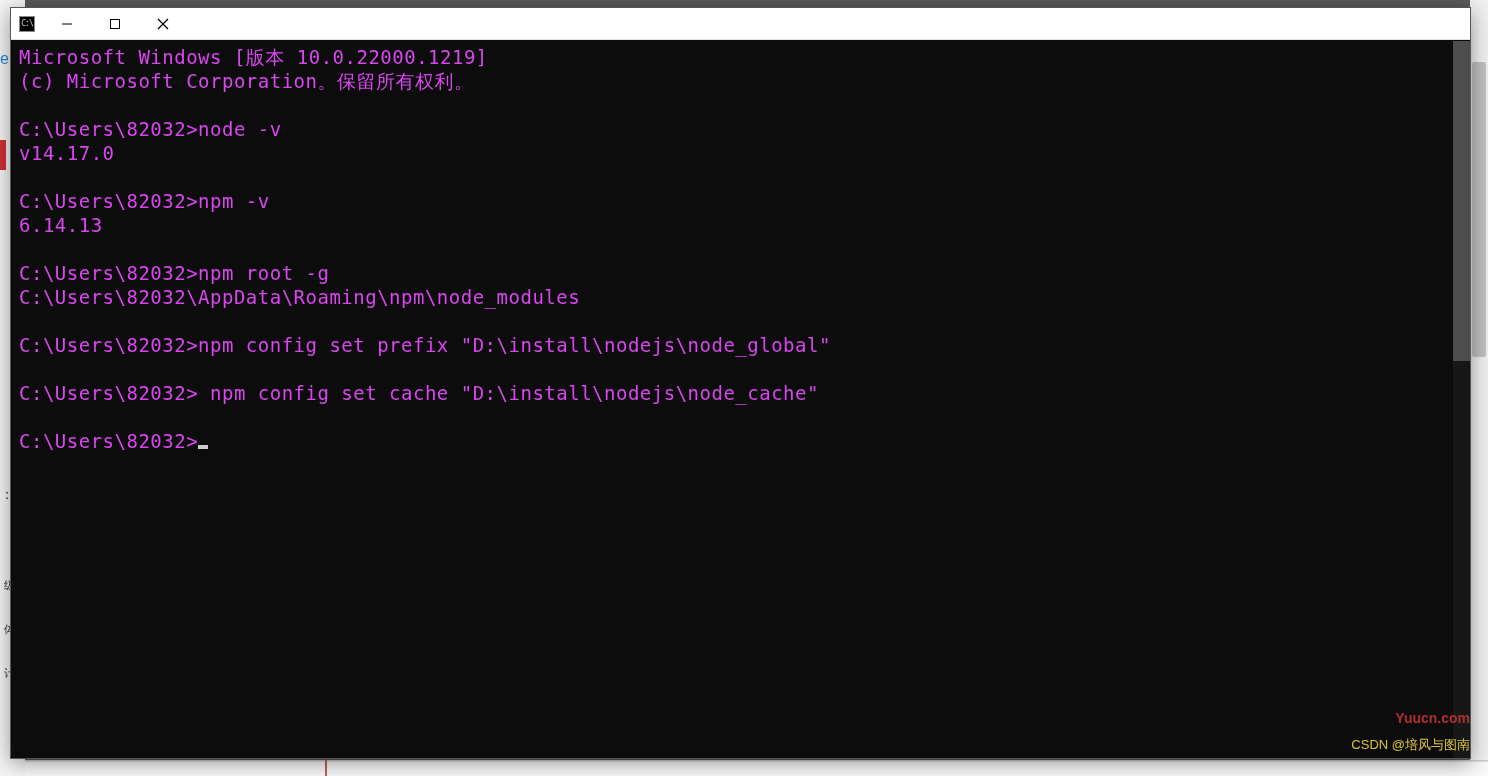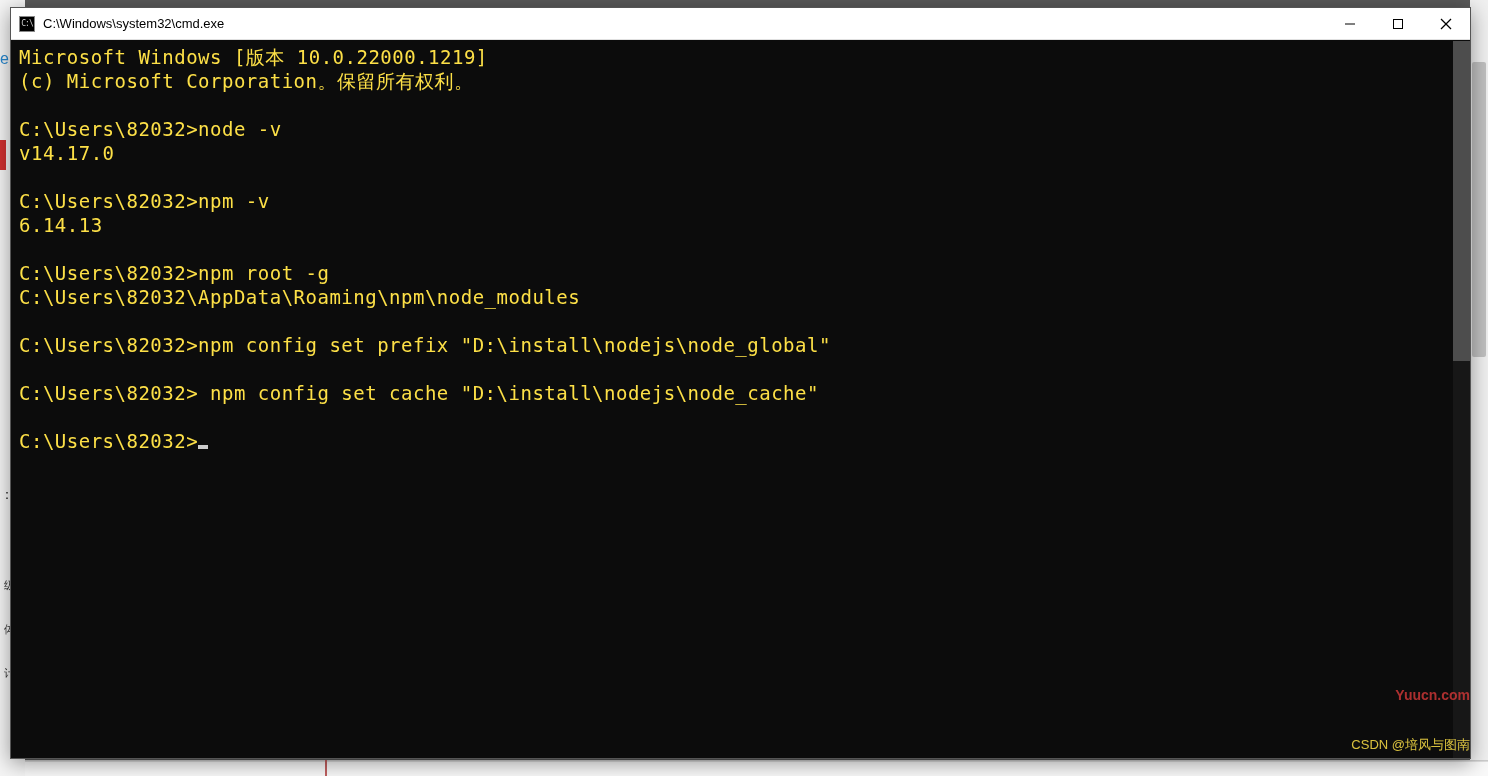--- a/index.html
+++ b/index.html
@@ -134,21 +134,21 @@
       width: 12px;
       height: 12px;
     }
     .terminal-body {
       flex: 1 1 auto;
       background: #0c0c0c;
       padding: 5px 8px;
       font-family: "NSimSun", "SimSun", Consolas, monospace;
       font-size: 19px;
       line-height: 24px;
-      color: #fde047;
+      color: #d946ef;
       white-space: pre;
       position: relative;
       overflow: hidden;
       letter-spacing: 0.5px;
     }
     .terminal-scrollbar {
       position: absolute;
       right: 0;
       top: 33px;
       bottom: 0;
@@ -167,21 +167,21 @@
       display: inline-block;
       width: 10px;
       height: 4px;
       background: #cccccc;
       vertical-align: baseline;
       margin-bottom: -1px;
     }
     .watermark-yuucn {
       position: absolute;
       right: 18px;
-      top: 687px;
+      top: 710px;
       font-size: 14px;
       color: #c93636;
       font-weight: bold;
       opacity: 0.85;
     }
     .watermark-csdn {
       position: absolute;
       right: 18px;
       top: 736px;
       font-size: 13px;
@@ -217,21 +217,20 @@
 <div class="bg-scrollbar">
   <div class="bg-scrollbar-thumb"></div>
 </div>
 <div class="bg-hline"></div>
 <div class="bg-bottom"></div>
 <div class="bg-vline"></div>
 
 <div class="cmd-window">
   <div class="titlebar">
     <div class="titlebar-icon">C:\</div>
-    <div class="titlebar-text">C:\Windows\system32\cmd.exe</div>
     <div class="titlebar-controls">
       <div class="titlebar-btn">
         <svg viewBox="0 0 12 12">
             <line x1="1" y1="6" x2="11" y2="6" stroke="currentColor" stroke-width="1"></line>
           </svg>
       </div>
       <div class="titlebar-btn">
         <svg viewBox="0 0 12 12">
             <rect x="1.5" y="1.5" width="9" height="9" fill="none" stroke="currentColor" stroke-width="1"></rect>
           </svg>

